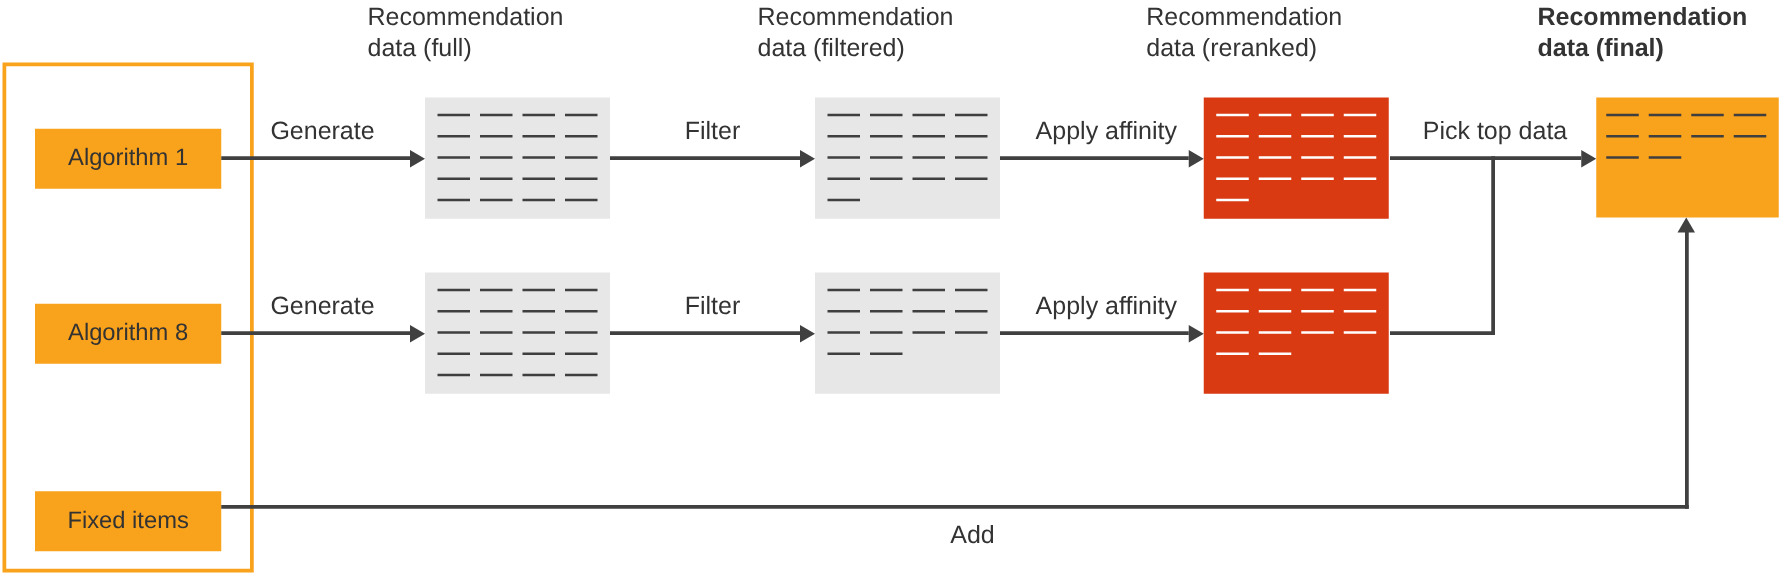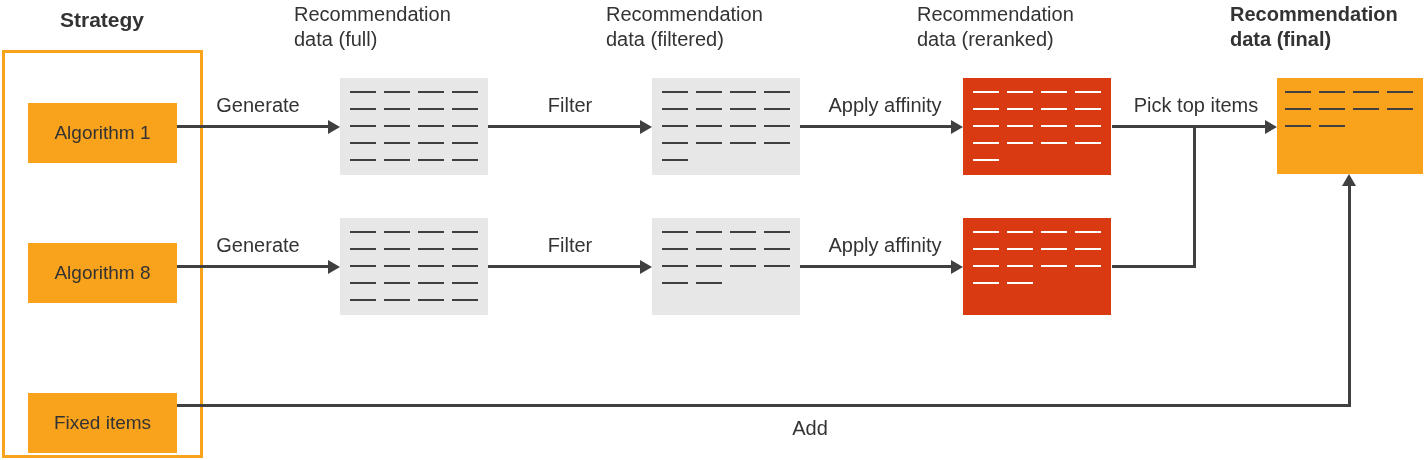--- a/index.html
+++ b/index.html
@@ -26,21 +26,21 @@
     text-align:center;font-size:21px;font-weight:700;
     color:var(--text,#333);
   }
   
   .frame{
     position:absolute;left:2px;top:50px;width:201px;height:408px;
     box-sizing:border-box;border:3px solid var(--orange,#F9A21C);
     z-index:1;
   }
   .node{
-    position:absolute;left:28px;width:149px;height:60px;
+    position:absolute;left:28px;width:149px;height:48px;
     background:var(--orange,#F9A21C);
     display:flex;align-items:center;justify-content:center;
     font-size:19px;color:var(--text,#333);
     z-index:2;
   }
   
   .data-box{
     position:absolute;width:148px;height:97px;
     box-sizing:border-box;padding:13px 10px 0;
     z-index:2;
@@ -64,21 +64,20 @@
   .elabel{
     position:absolute;transform:translateX(-50%);
     font-size:20px;color:var(--text,#333);white-space:nowrap;z-index:4;
   }
 </style>
 </head>
 <body>
 
 <div class="canvas">
 
-  <div class="strategy-title">Strategy</div>
 
   <div class="col-title" style="left:294px;">
     <span>Recommendation</span><br>
     <span>data (full)</span>
   </div>
   <div class="col-title" style="left:606px;">
     <span>Recommendation</span><br>
     <span>data (filtered)</span>
   </div>
   <div class="col-title" style="left:917px;">
@@ -302,19 +301,19 @@
   <div class="hline" style="left:1112px;top:265px;width:84px;"></div>
   <div class="vline" style="left:1193px;top:125px;height:143px;"></div>
 
   <div class="hline" style="left:177px;top:404px;width:1174px;"></div>
   <div class="vline" style="left:1348px;top:184px;height:223px;"></div>
   <div class="arr-u" style="left:1342px;top:174px;"></div>
 
   <div class="elabel" style="left:258px;top:94px;">Generate</div>
   <div class="elabel" style="left:570px;top:94px;">Filter</div>
   <div class="elabel" style="left:885px;top:94px;">Apply affinity</div>
-  <div class="elabel" style="left:1196px;top:94px;">Pick top items</div>
+  <div class="elabel" style="left:1196px;top:94px;">Pick top data</div>
   <div class="elabel" style="left:258px;top:234px;">Generate</div>
   <div class="elabel" style="left:570px;top:234px;">Filter</div>
   <div class="elabel" style="left:885px;top:234px;">Apply affinity</div>
-  <div class="elabel" style="left:778px;top:417px;margin-left:32px;">Add</div>
+  <div class="elabel" style="left:778px;top:417px;">Add</div>
 
 </div>
 
 </body></html>

